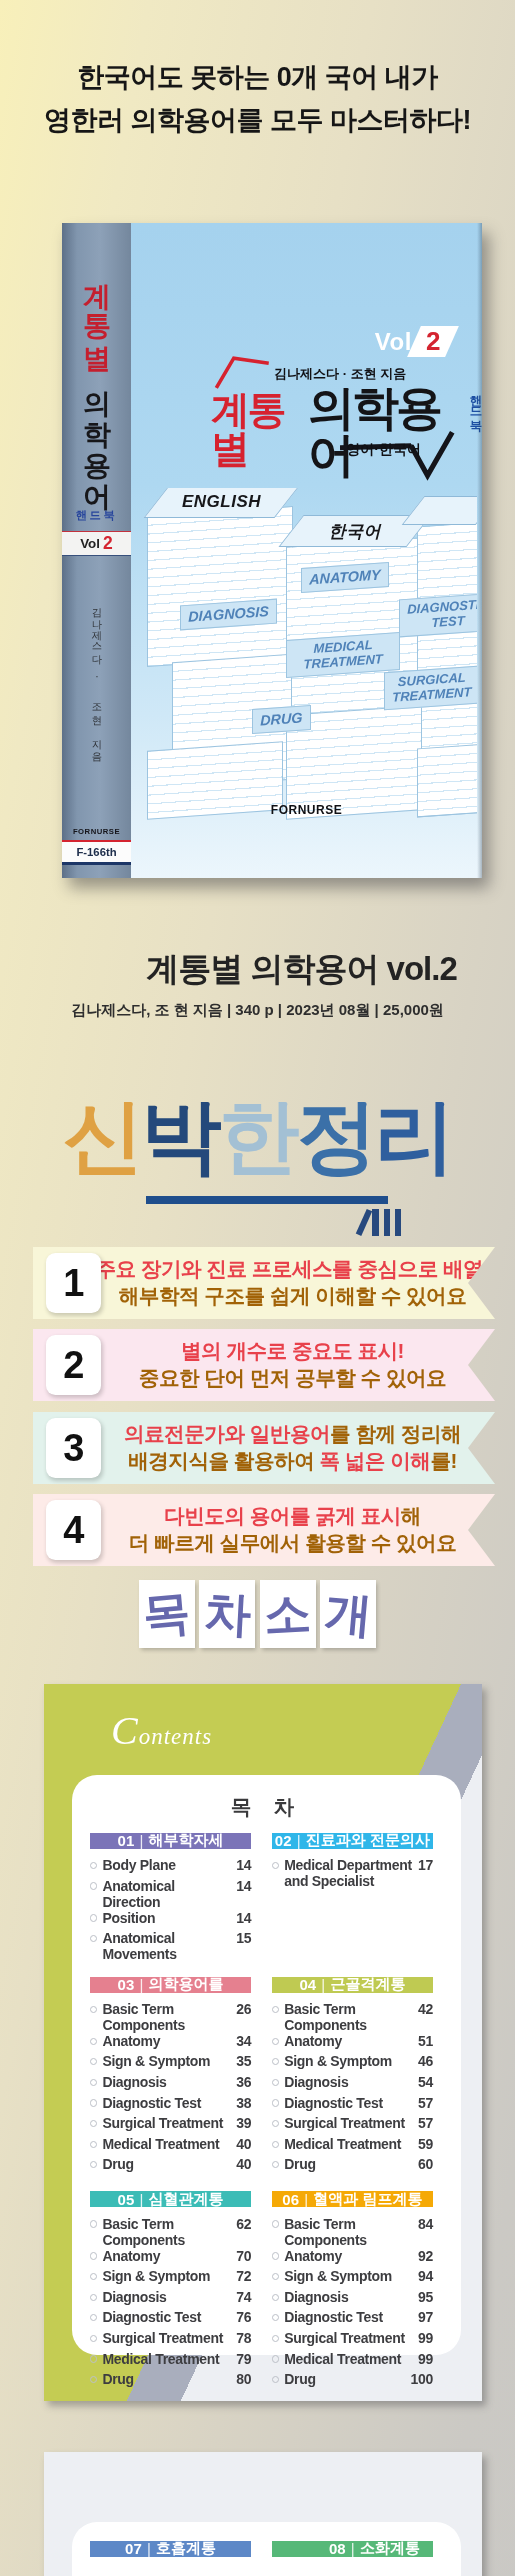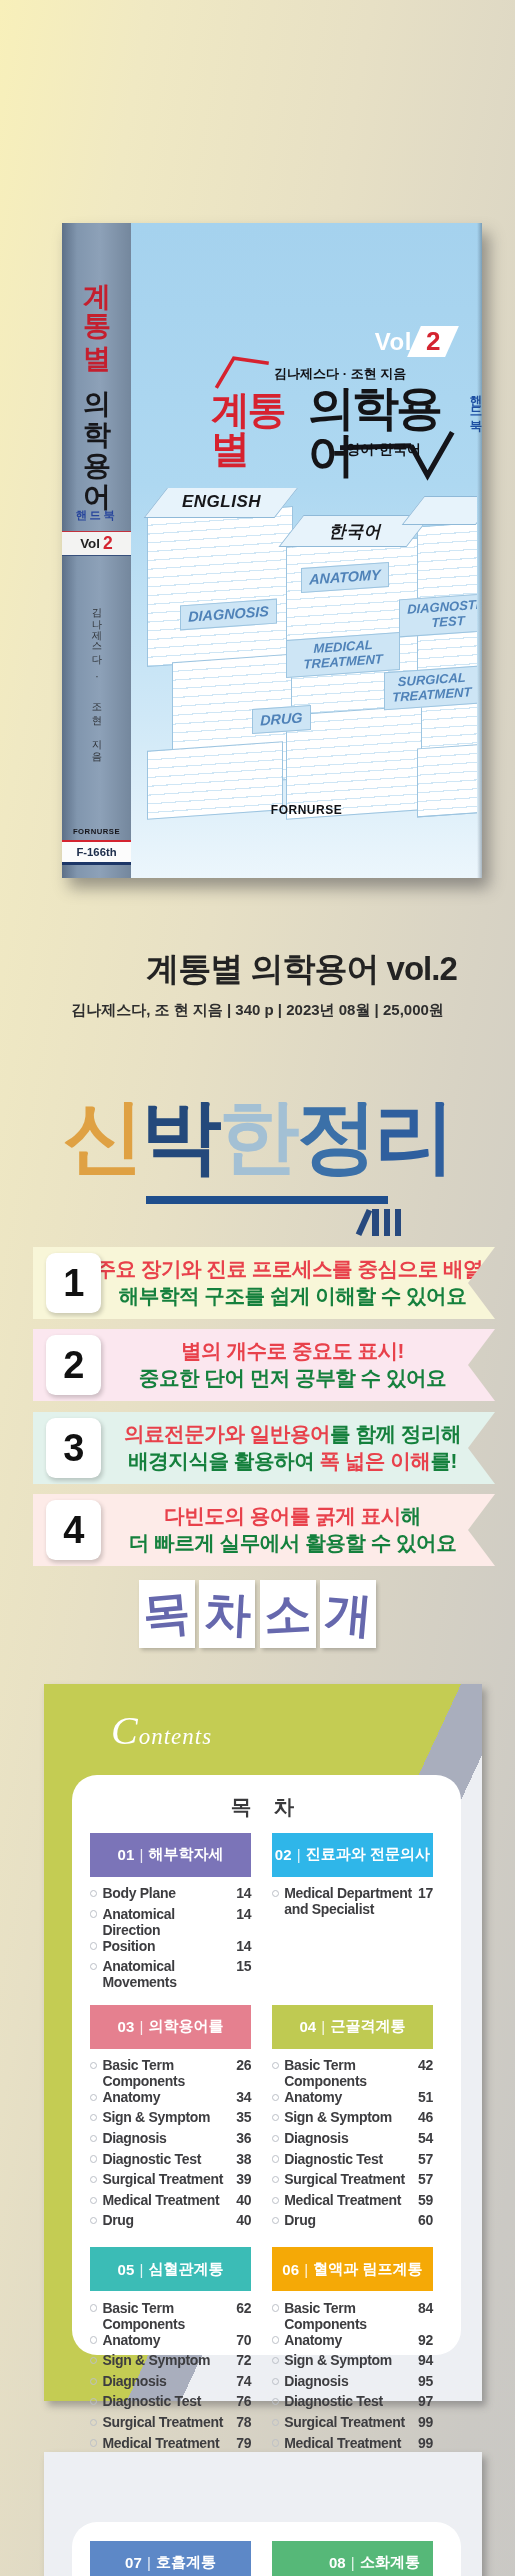--- a/index.html
+++ b/index.html
@@ -56,21 +56,21 @@
   .logo-bar{position:absolute;top:1196px;left:146px;width:242px;height:8.2px;background:#1f4e8c;}
   .logo-marks{position:absolute;top:1209px;left:361px;display:flex;gap:5.2px;}
   .logo-marks i{display:block;width:6.2px;height:27px;background:#27497e;}
   .logo-marks i.sl{transform:rotate(24deg);}
   
   .feature{position:absolute;left:33px;width:462px;height:72px;
     clip-path:polygon(0 0,100% 0,calc(100% - 27px) 50%,100% 100%,0 100%);
     display:flex;flex-direction:column;align-items:center;justify-content:center;gap:4.1px;}
   .feature .ln{font-size:20.6px;font-weight:800;line-height:1.1;letter-spacing:-0.5px;padding-left:57px;}
   .feature .red{color:#e8414b;}
-  .feature .black{color:#15803d;}
+  .feature .black{color:#a16207;}
   .feature .num{position:absolute;left:13.4px;top:50%;transform:translateY(-50%);width:55px;height:60px;background:#fff;border-radius:9.3px;display:flex;align-items:center;justify-content:center;font-size:38px;font-weight:800;color:#111;box-shadow:1.5px 2.6px 4.6px rgba(0,0,0,.18);}
   
   .toc-intro{position:absolute;top:1580px;left:0;width:100%;display:flex;justify-content:center;gap:4.6px;}
   .toc-card{width:56px;height:68px;background:#fff;box-shadow:2.1px 2.6px 4.1px rgba(0,0,0,.22);display:flex;align-items:center;justify-content:center;}
   .toc-card span{color:#6668ad;font-size:47px;font-weight:900;}
   .toc-card:nth-child(1) span{transform:rotate(-5deg);}
   .toc-card:nth-child(2) span{transform:rotate(3deg);}
   .toc-card:nth-child(3) span{transform:rotate(-3deg);}
   .toc-card:nth-child(4) span{transform:rotate(5deg);}
   
@@ -78,32 +78,36 @@
   .ccard.c1{top:1684px;height:717px;background:linear-gradient(115deg,#c4cc53 0 54%,#a9aebd 54% 61%,#edeff3 61%);}
   .ccard.c2{top:2452px;height:737px;background:linear-gradient(115deg,#edeff3 0 72%,#a9aebd 72% 79%,#c6d254 79%);}
   .contents-script{position:absolute;top:40px;left:47px;color:#ffffff;font-family:"Liberation Serif",serif;font-style:italic;font-size:23px;letter-spacing:1px;margin-left:20px;}
   .contents-script .cap{font-size:40px;line-height:0;}
   .panel{position:absolute;left:28px;width:389px;background:#fff;border-radius:25px;padding:0;box-sizing:border-box;}
   .c1 .panel{top:91px;height:580px;}
   .c2 .panel{top:70px;height:641px;}
   .panel-title{padding-top:17.5px;text-align:center;color:#3a3a3c;font-size:20.6px;font-weight:800;letter-spacing:8.2px;}
   .secgrid{display:grid;grid-template-columns:1fr 1fr;column-gap:20.6px;row-gap:14.4px;align-items:start;padding:12.4px 28px 0 18px;}
   .c2 .secgrid,.c3 .secgrid{padding-top:18.5px;}
-  .sec-head{height:44px;display:flex;align-items:center;justify-content:center;color:#fff;font-size:15px;font-weight:800;letter-spacing:0px;margin-bottom:8.2px;}
+  .sec-head{height:16px;display:flex;align-items:center;justify-content:center;color:#fff;font-size:15px;font-weight:800;letter-spacing:0px;margin-bottom:8.2px;}
   .sec-head .sep{font-weight:400;margin:0 5.2px;opacity:.85;}
   .item{display:flex;align-items:baseline;min-height:20.6px;font-size:14px;font-weight:600;color:#3d3d40;letter-spacing:-0.3px;}
   .item .bullet{flex:0 0 auto;width:5.2px;height:5.2px;border:1.5px solid #bcc0c7;border-radius:50%;margin-right:5.2px;position:relative;top:-1px;}
   .item .lbl{flex:1 1 auto;padding-right:4.1px;}
   .item .pg{flex:0 0 auto;}
 </style>
 </head>
 <body>
 
 <div class="page">
 
+  <div class="headline">
+    <div class="hl">한국어도 못하는 0개 국어 내가</div>
+    <div class="hl">영한러 의학용어를 모두 마스터하다!</div>
+  </div>
 
   <div class="book">
     <div class="spine">
       <div class="vtext spine-title-red">계통별</div>
       <div class="vtext spine-title-black">의학용어</div>
       <div class="spine-handbook">핸드북</div>
       <div class="spine-vol">
         <span class="v">Vol</span>
         <span class="n">2</span>
       </div>

